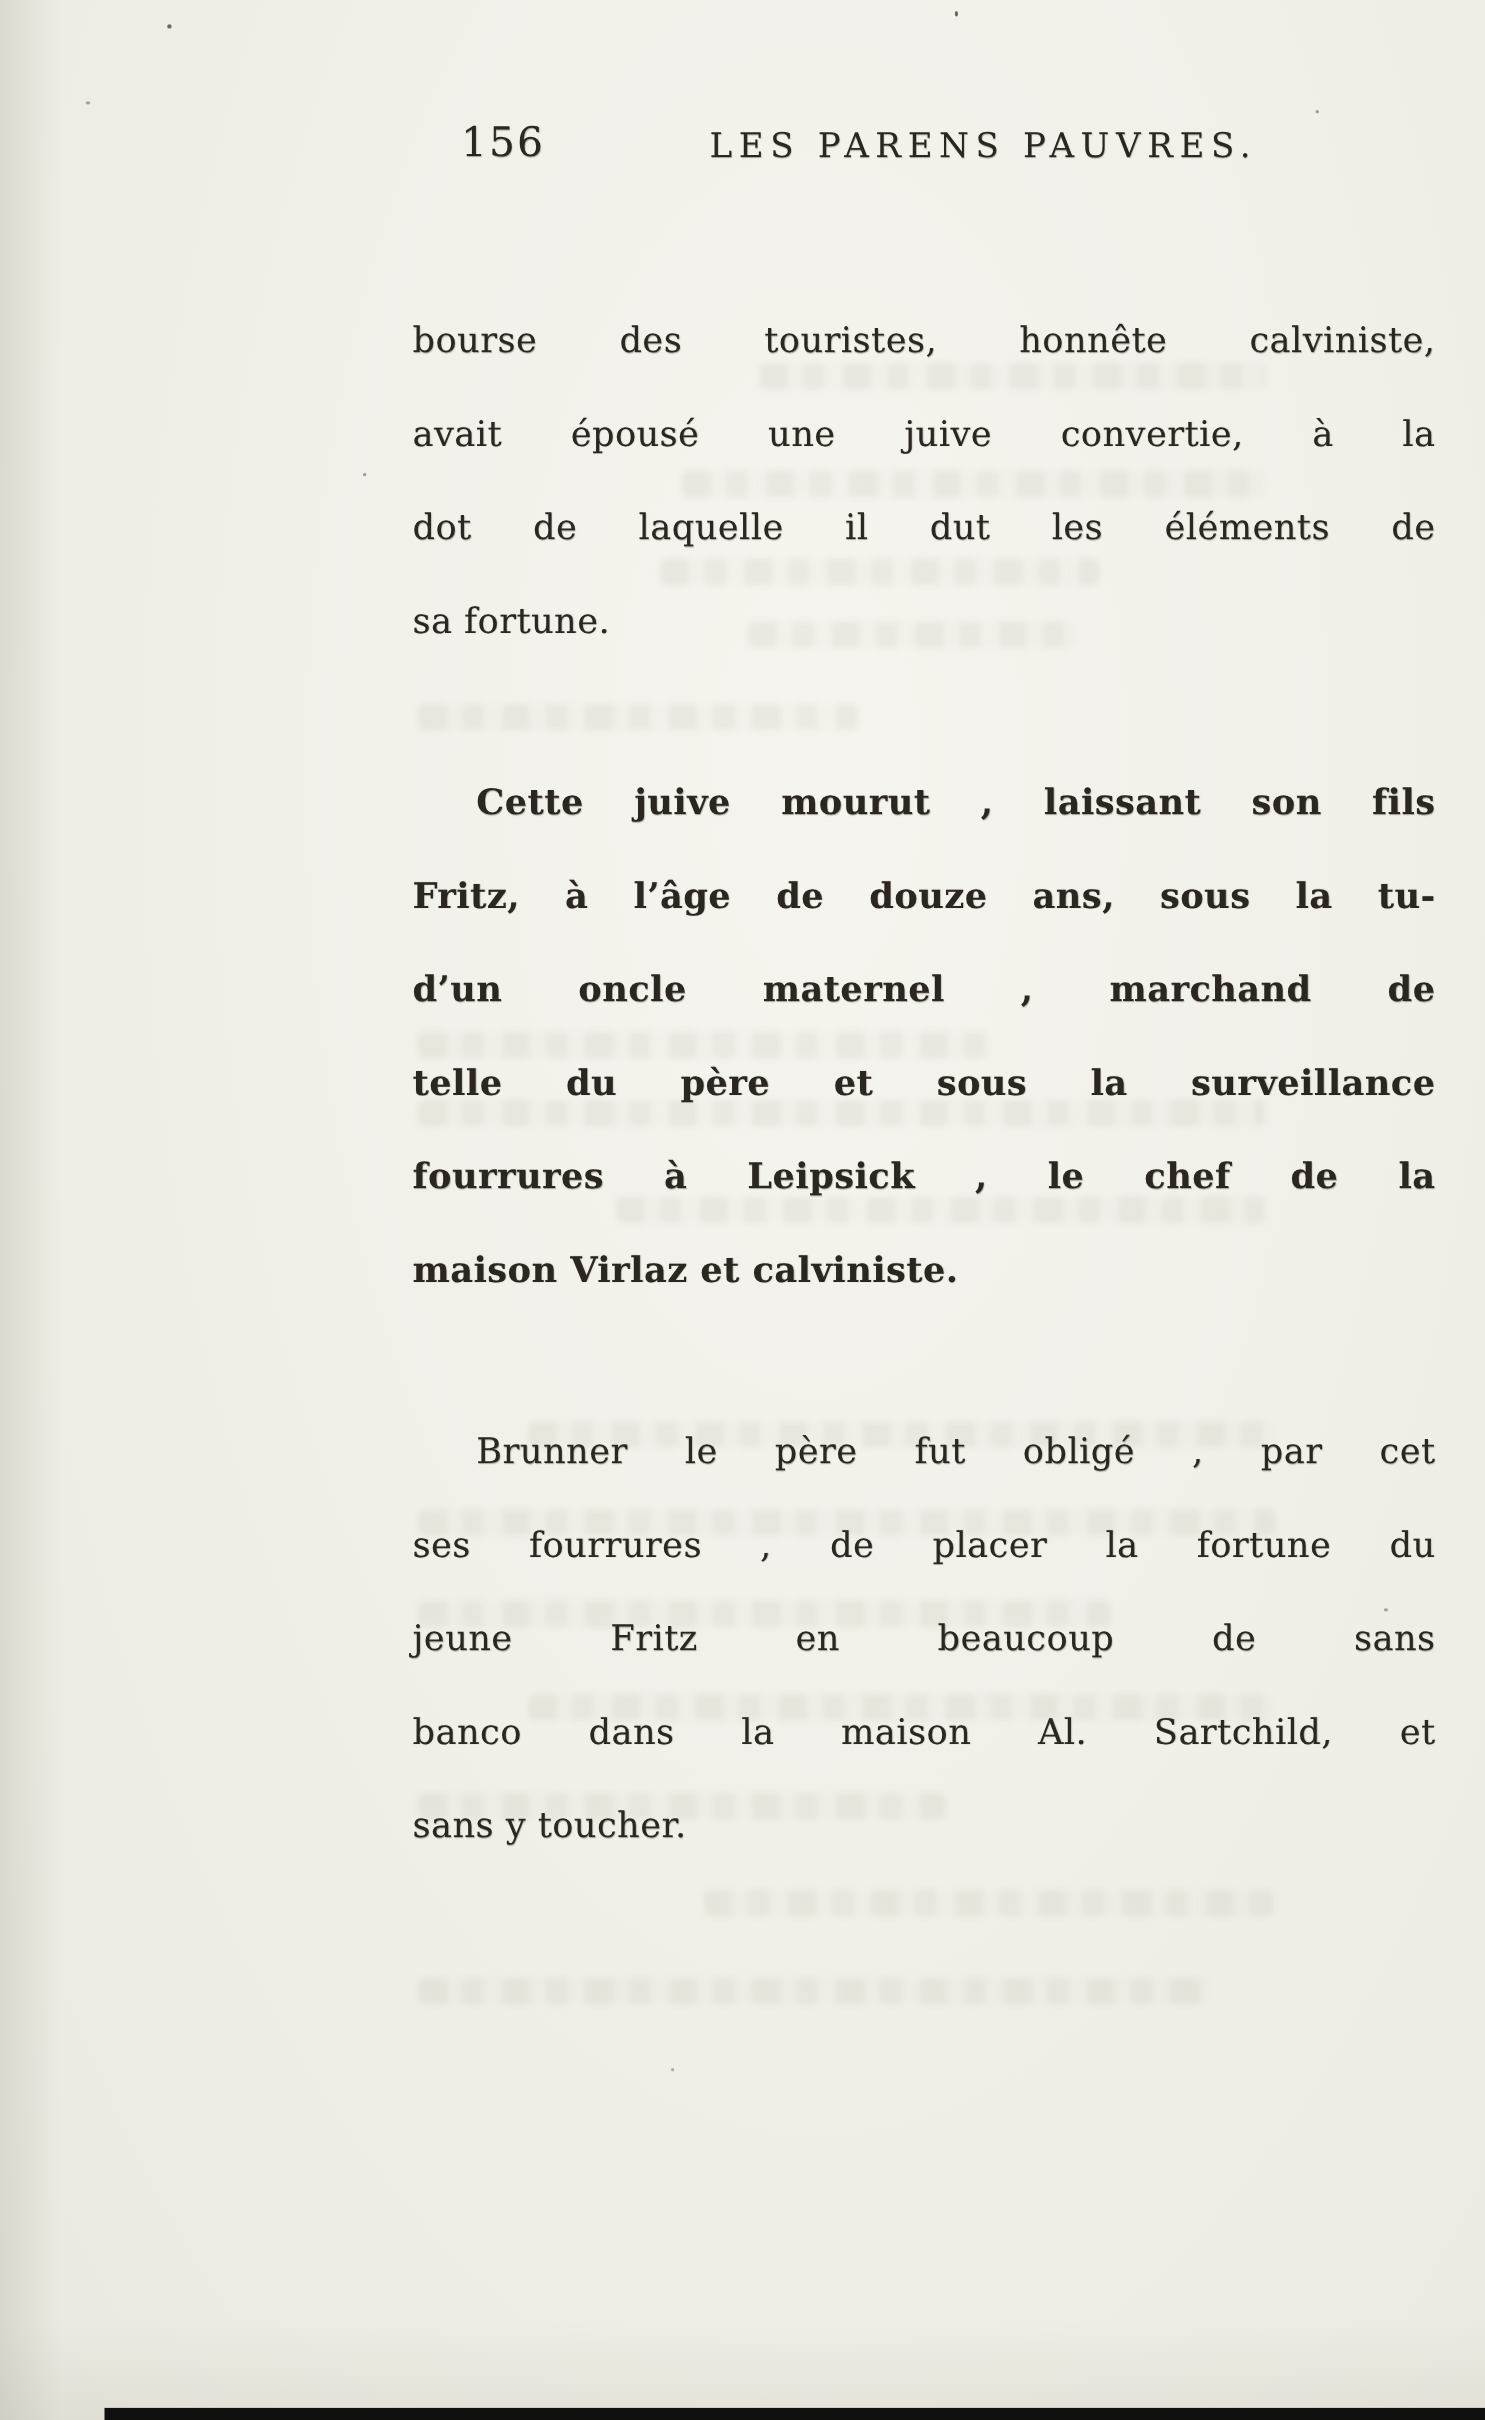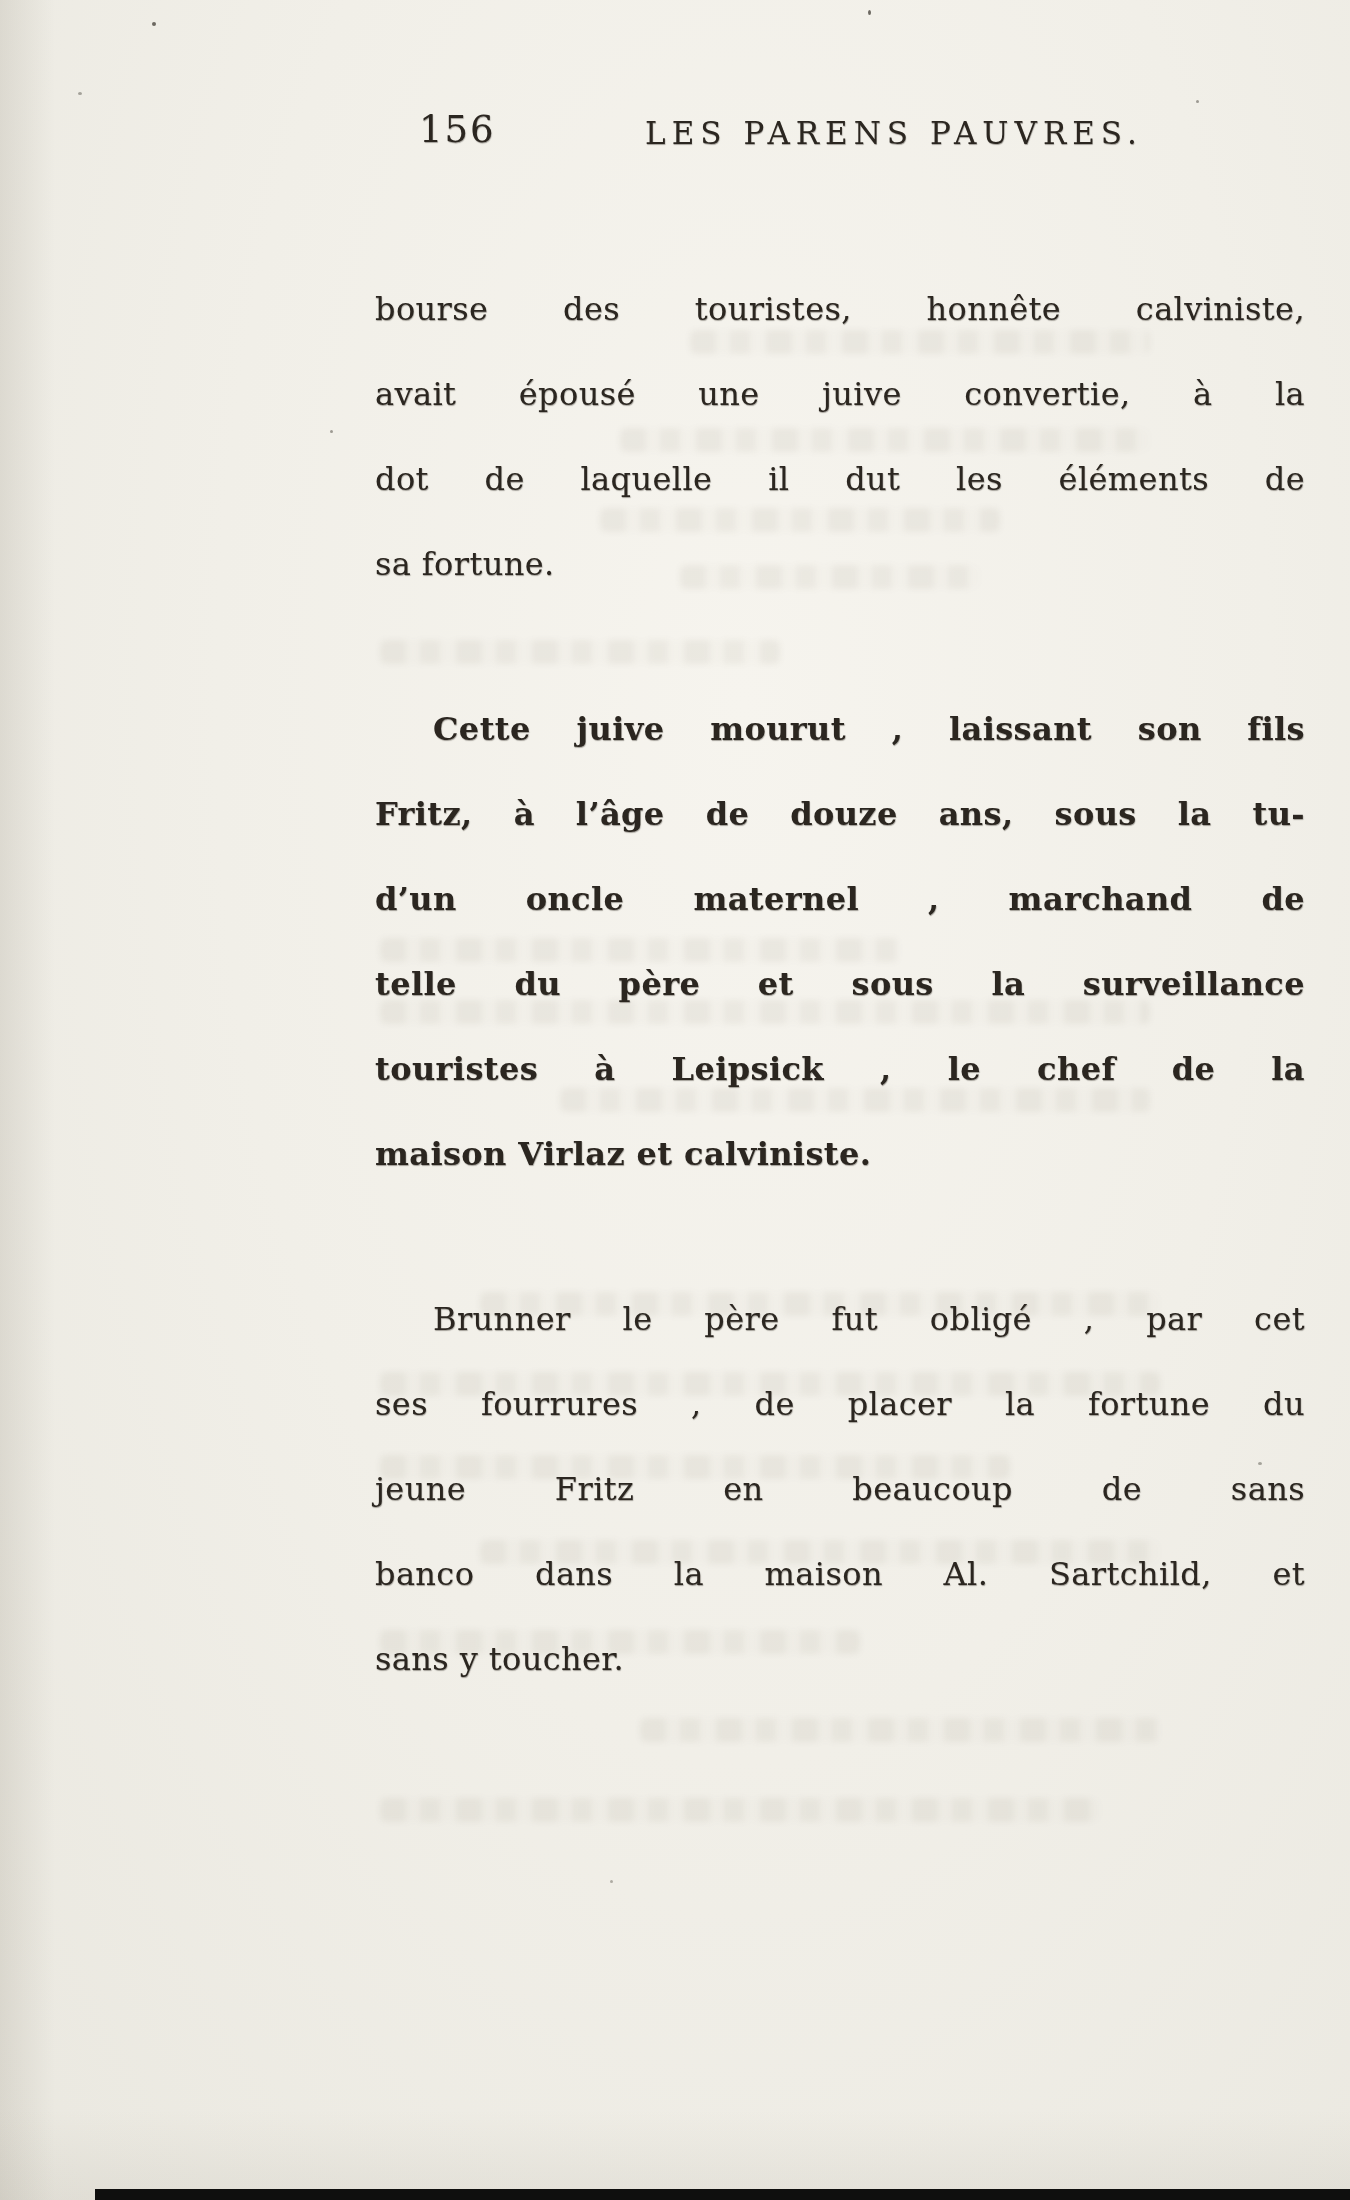--- a/index.html
+++ b/index.html
@@ -116,21 +116,21 @@
     <div class="line">avait épousé une juive convertie, à la</div>
     <div class="line">dot de laquelle il dut les éléments de</div>
     <div class="line endpara">sa fortune.</div>
   </section>
 
   <section class="para p2">
     <div class="line ind">Cette juive mourut , laissant son fils</div>
     <div class="line">Fritz, à l’âge de douze ans, sous la tu-</div>
     <div class="line">d’un oncle maternel , marchand de</div>
     <div class="line">telle du père et sous la surveillance</div>
-    <div class="line">touristes à Leipsick , le chef de la</div>
+    <div class="line">fourrures à Leipsick , le chef de la</div>
     <div class="line endpara">maison Virlaz et calviniste.</div>
   </section>
 
   <section class="para p3">
     <div class="line ind">Brunner le père fut obligé , par cet</div>
     <div class="line">ses fourrures , de placer la fortune du</div>
     <div class="line">jeune Fritz en beaucoup de sans</div>
     <div class="line">banco dans la maison Al. Sartchild, et</div>
     <div class="line endpara">sans y toucher.</div>
   </section>

